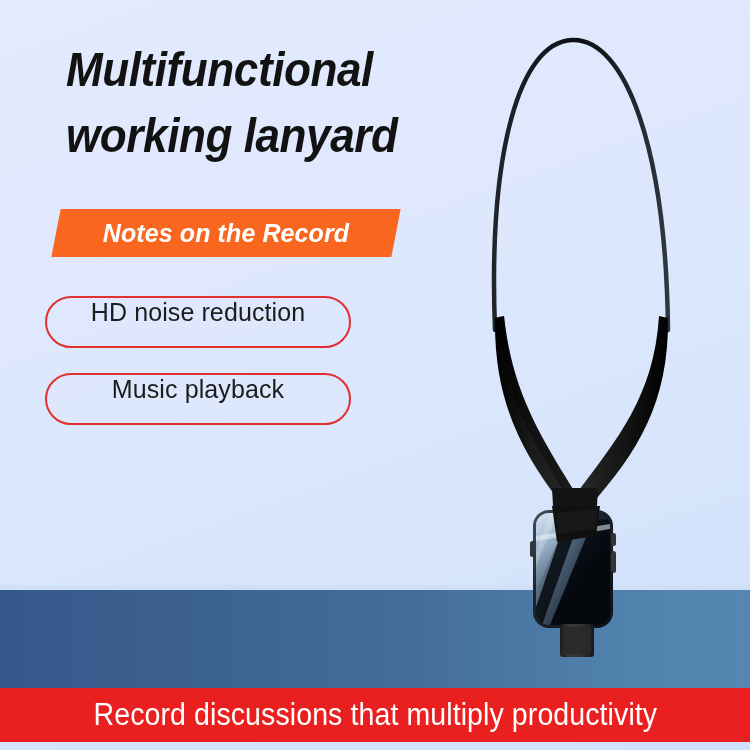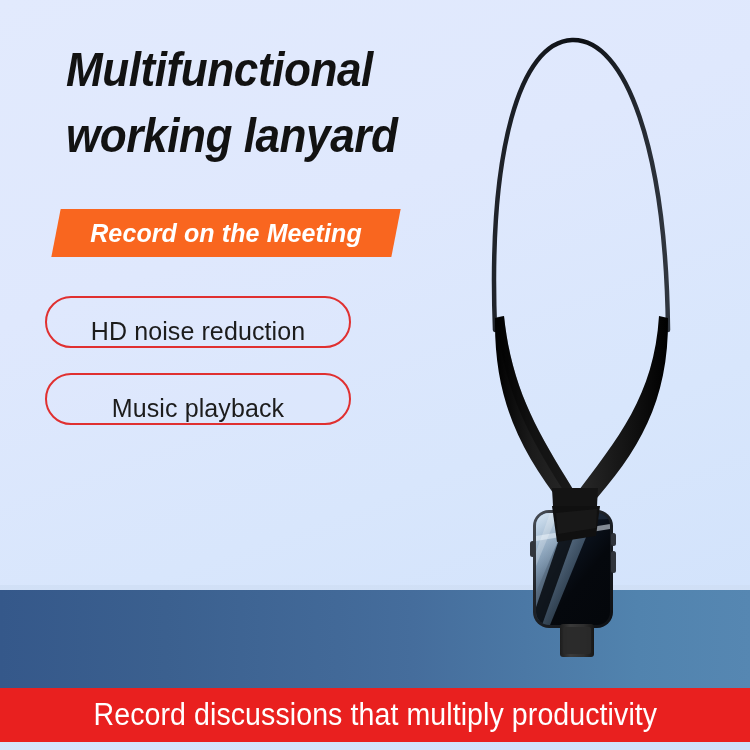--- a/index.html
+++ b/index.html
@@ -109,21 +109,21 @@
     width: 306px;
   }
   .pill {
     position: relative;
     height: 52px;
     margin-bottom: 25px;
     border: 2px solid #e03030;
     border-radius: 26px;
     background: rgba(223,233,253,0.35);
     display: flex;
-    align-items: flex-end;
+    align-items: flex-start;
     justify-content: center;
     box-sizing: border-box;
   }
   .pill:last-child { margin-bottom: 8px; }
   .pill-label {
     color: #1c1c1c;
     font-size: 25px;
     font-weight: 400;
     letter-spacing: .1px;
     white-space: nowrap;
@@ -245,21 +245,21 @@
     </svg>
   </div>
 
   <div class="headline">
     <span class="headline-line">Multifunctional</span>
     <span class="headline-line">working lanyard</span>
   </div>
 
   <div class="tag-wrap">
     <div class="tag-shape"></div>
-    <div class="tag-text">Record on the Meeting</div>
+    <div class="tag-text">Notes on the Record</div>
   </div>
 
   <div class="features">
     <div class="pill">
       <span class="pill-label">HD noise reduction</span>
     </div>
     <div class="pill">
       <span class="pill-label">Music playback</span>
     </div>
   </div>

